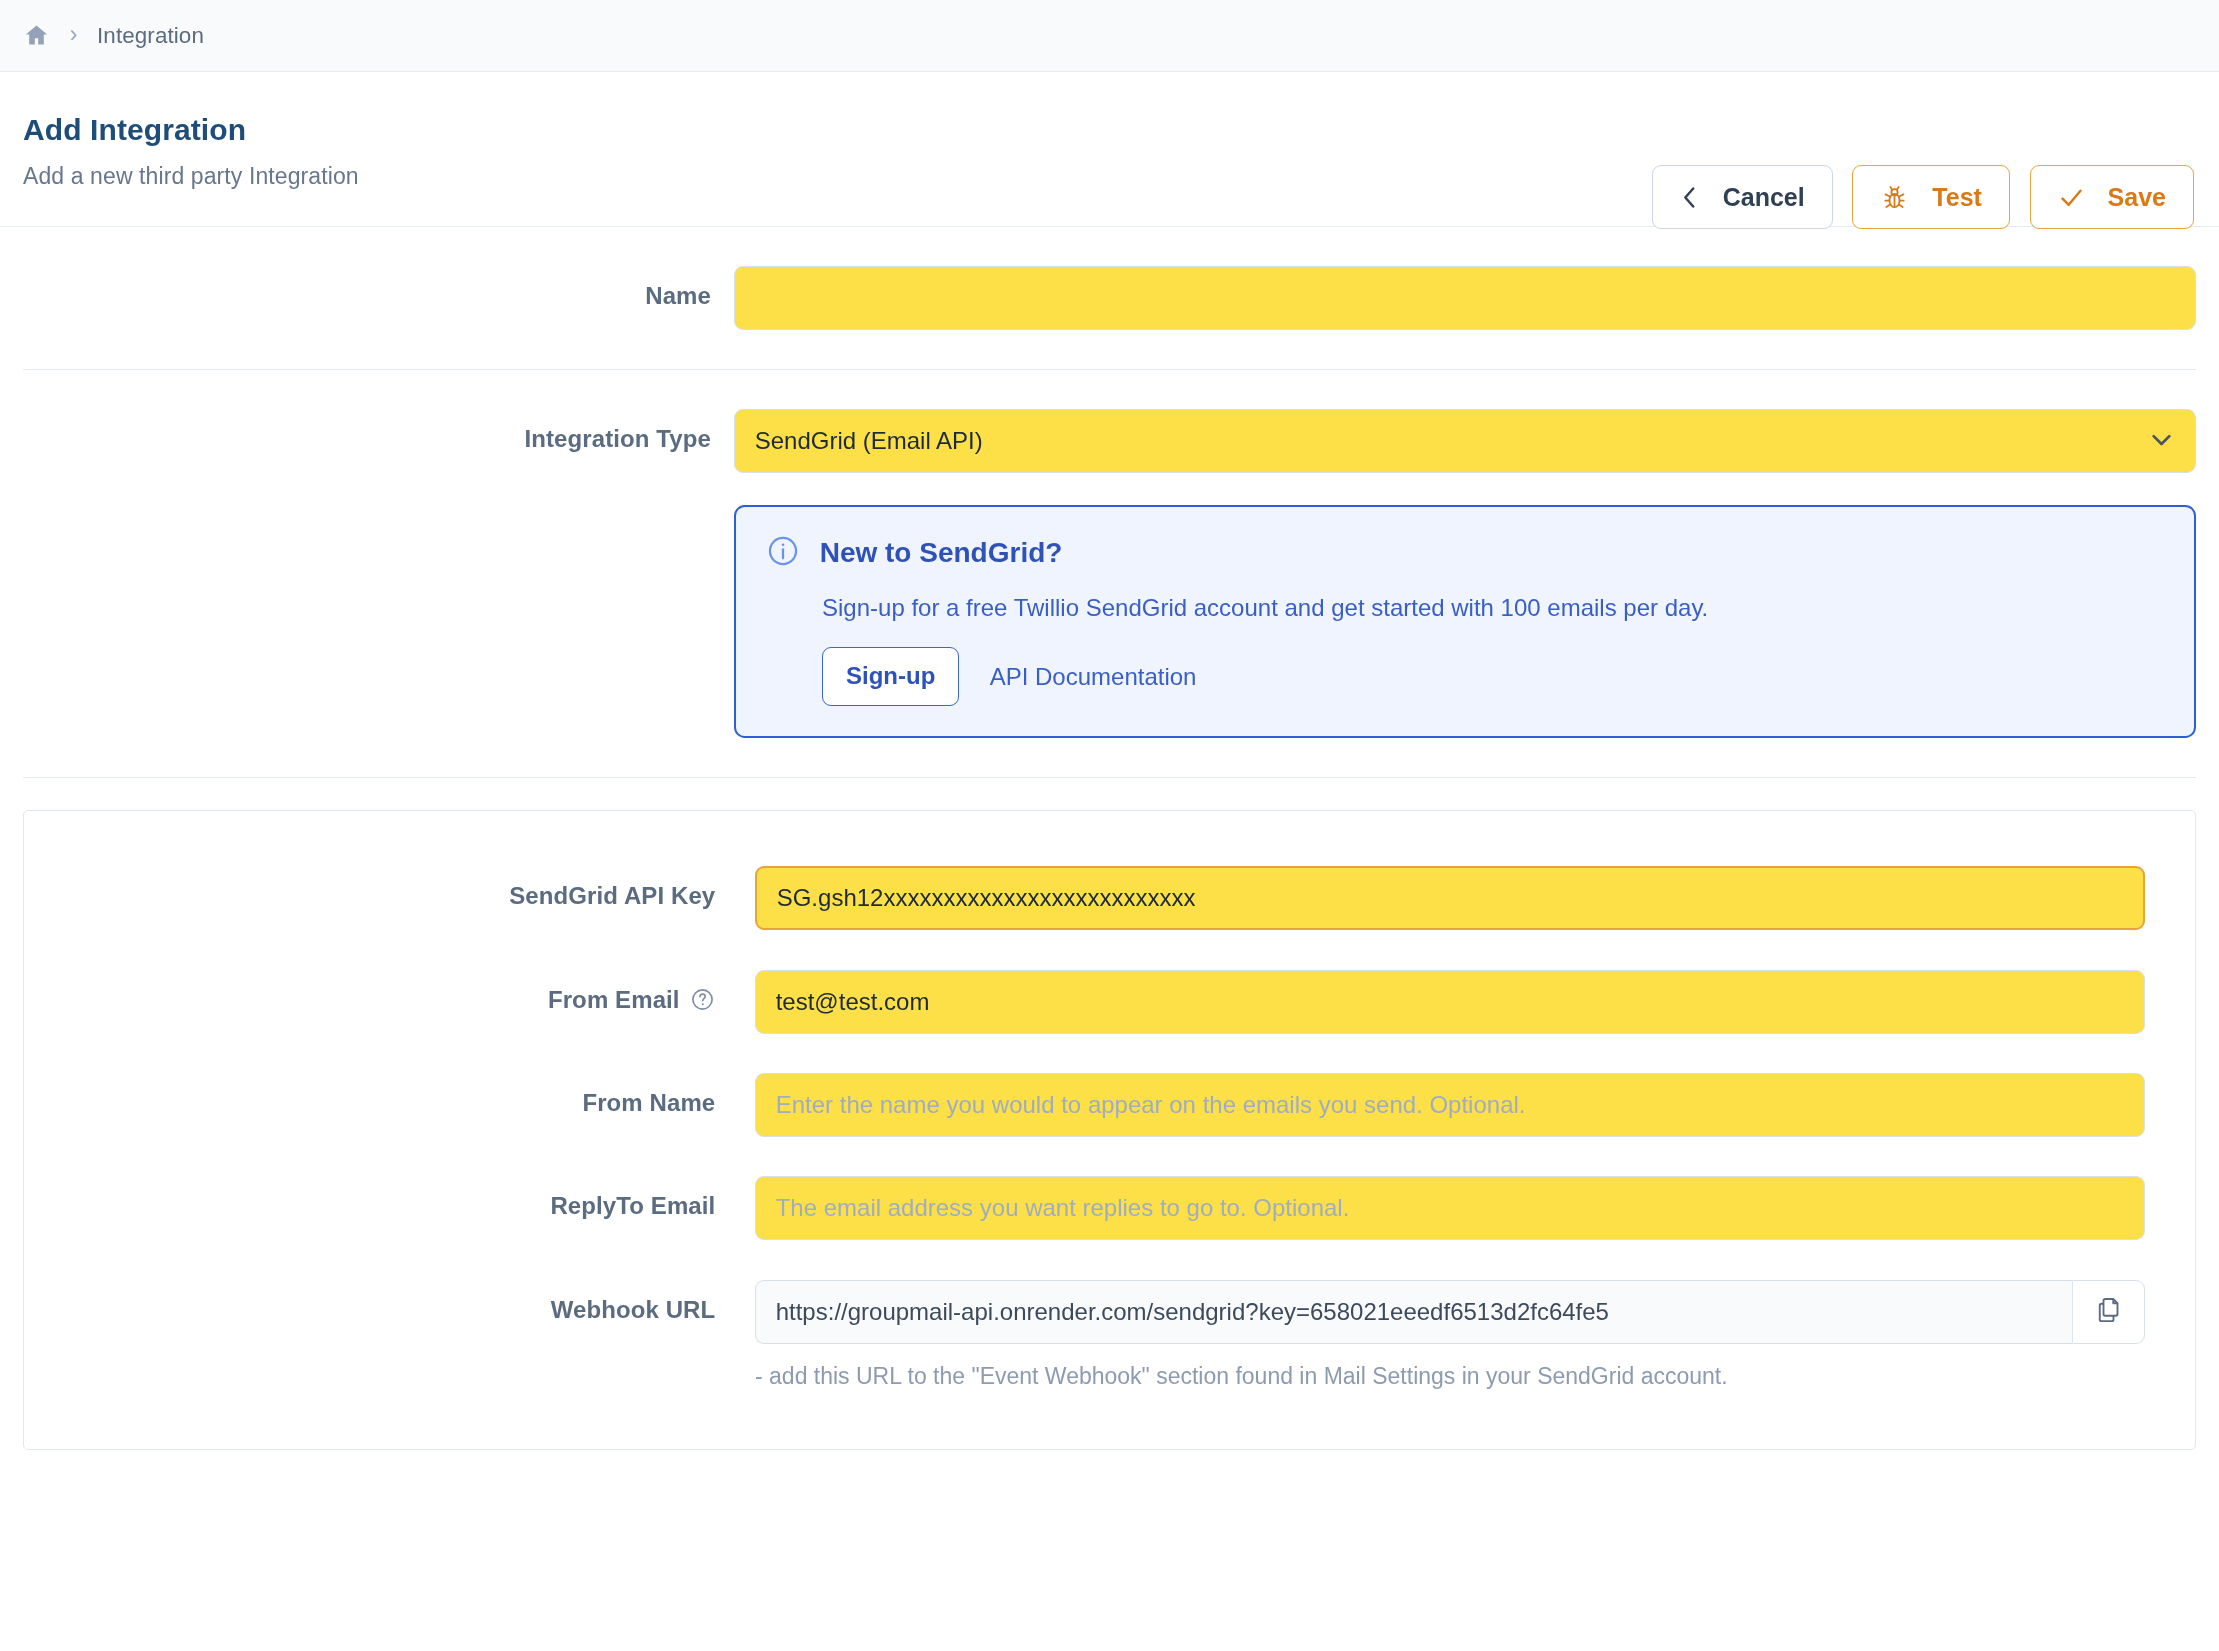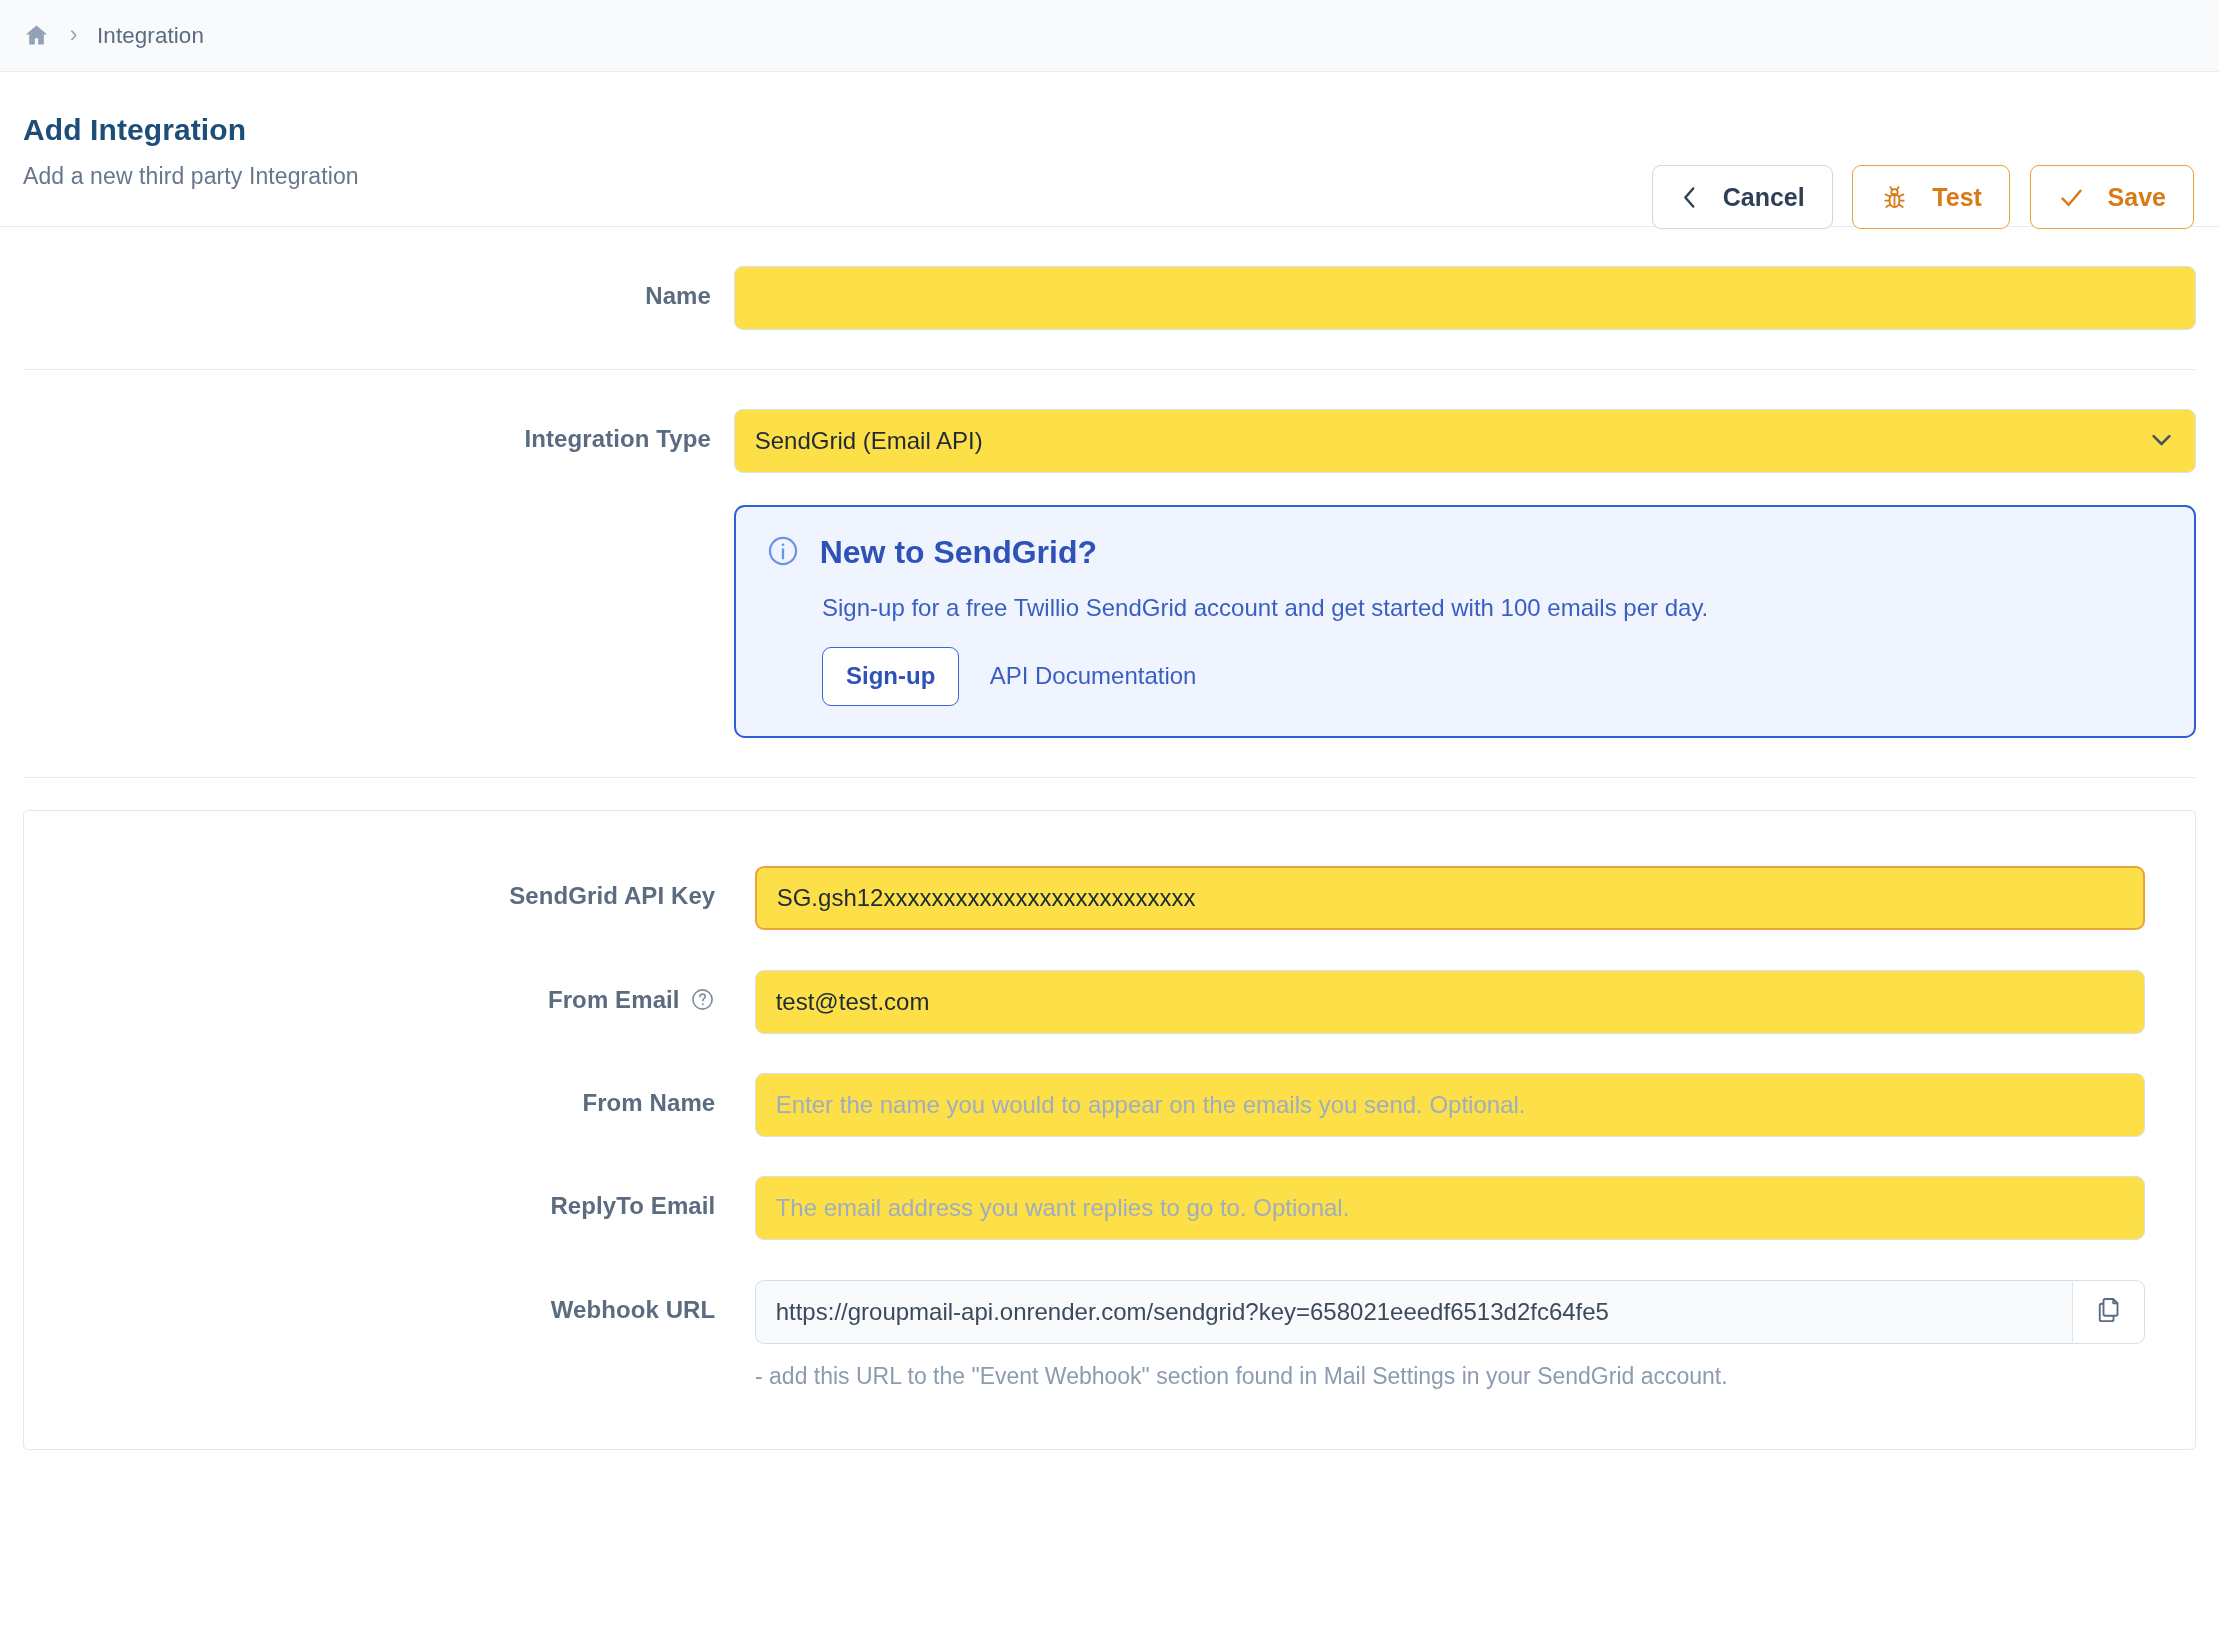--- a/index.html
+++ b/index.html
@@ -135,31 +135,31 @@
     background: #eff4fe;
     padding: 27px 30px 30px 30px;
   }
   .callout-head {
     display: flex;
     align-items: center;
     gap: 19.7px;
   }
   .callout-title {
     color: #2f52b8;
-    font-size: 32px;
+    font-size: 28px;
     font-weight: bold;
   }
   .callout-body {
     color: #3a5fc4;
     font-size: 24px;
     margin: 23px 0 0 56px;
   }
   .callout-actions {
     display: flex;
-    align-items: center;
+    align-items: flex-end;
     gap: 10.7px;
     margin: 25px 0 0 56px;
   }
   .signup-btn {
     border: 1.8px solid #3b64d4;
     border-radius: 9px;
     background: #ffffff;
     color: #2f52b8;
     font-size: 24px;
     font-weight: bold;

